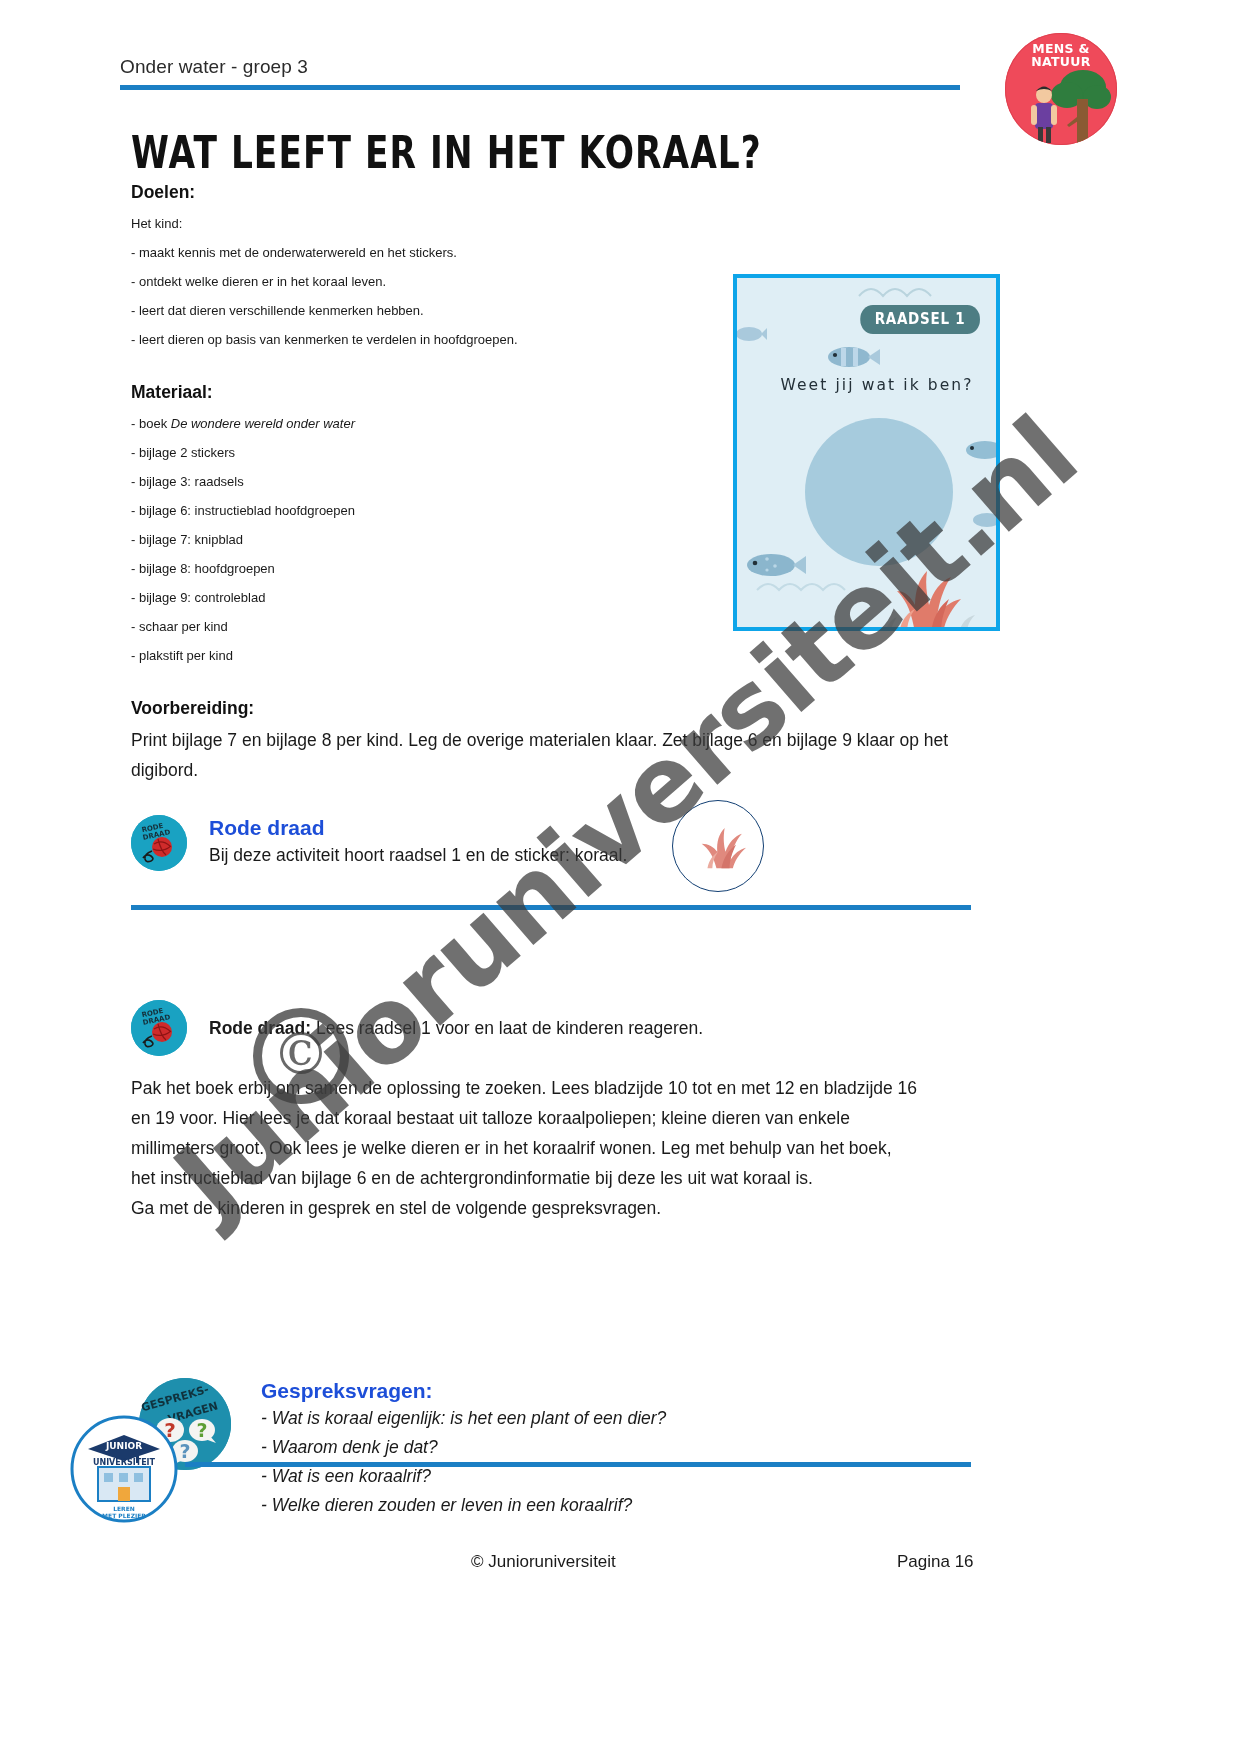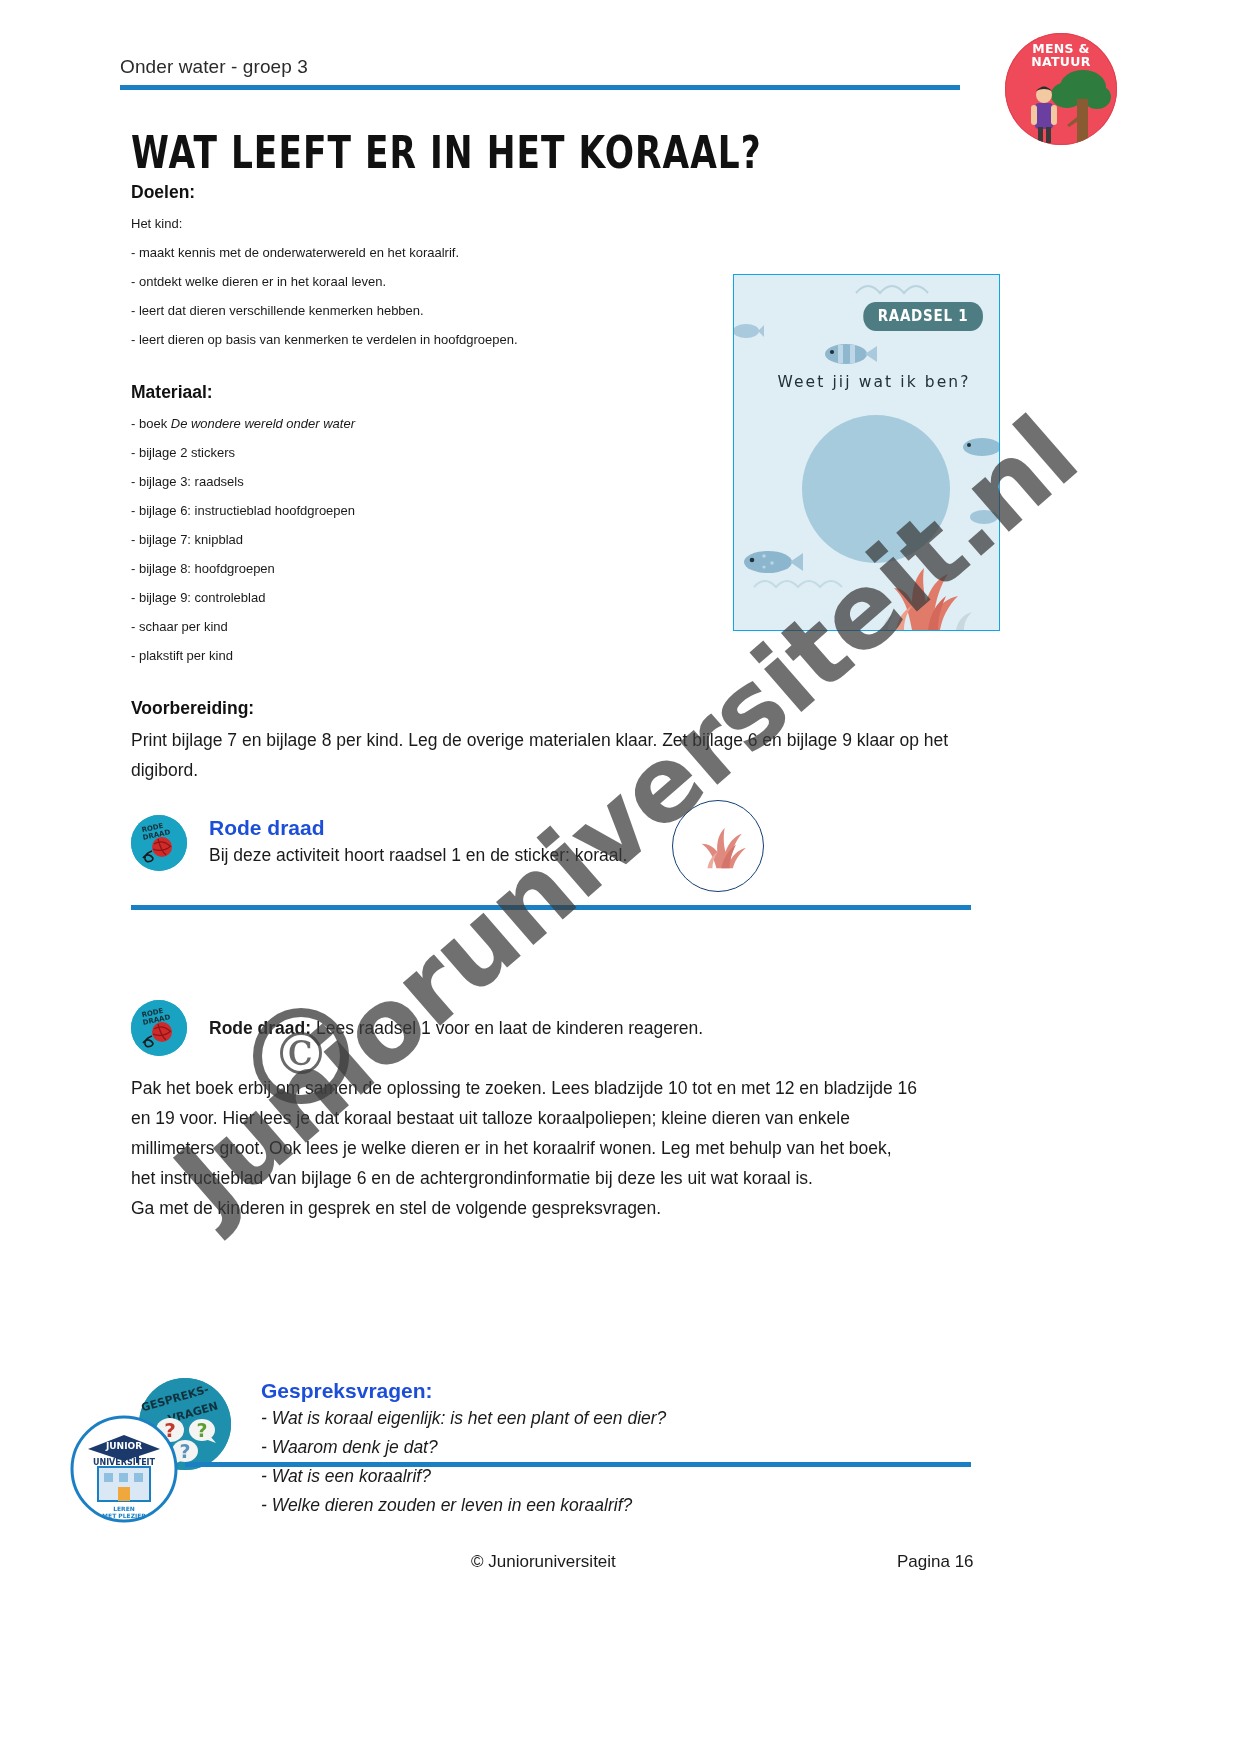--- a/index.html
+++ b/index.html
@@ -64,21 +64,21 @@
   .para { font-size: 17.5px; line-height: 30px; color: #1a1a1a; }
 
   
   .narrow { width: 560px; }
 
   
   .raadsel-card {
     position: absolute; left: 733px; top: 274px;
     width: 267px; height: 357px;
     background: #dfeef5;
-    border: 1px solid #0ea5e9;
+    border: 4px solid #0ea5e9;
     overflow: hidden;
   }
   .rc-waves { position: absolute; left: 120px; top: 4px; }
   .rc-waves2 { position: absolute; left: 18px; top: 300px; }
   .rc-badge {
     position: absolute; right: 16px; top: 27px;
     background: #4d7d83; color: #fff;
     border-radius: 14px; padding: 5px 16px 6px 16px;
     font-family: "DejaVu Sans", sans-serif;
     font-weight: 700; font-size: 15px; letter-spacing: .8px;
@@ -193,21 +193,21 @@
       <rect x="46" y="40" width="6" height="20" rx="3" fill="#f2c9a0"></rect>
     </svg>
   </div>
 
   <div class="doc-title">WAT LEEFT ER IN HET KORAAL?</div>
 
   <div class="content">
 
     <div class="h-bold">Doelen:</div>
     <div class="line">Het kind:</div>
-    <div class="line">- maakt kennis met de onderwaterwereld en het koraalrif.</div>
+    <div class="line">- maakt kennis met de onderwaterwereld en het stickers.</div>
     <div class="line">- ontdekt welke dieren er in het koraal leven.</div>
     <div class="line">- leert dat dieren verschillende kenmerken hebben.</div>
     <div class="line">- leert dieren op basis van kenmerken te verdelen in hoofdgroepen.</div>
 
     <div class="gap-md"></div>
 
     <div class="h-bold">Materiaal:</div>
     <div class="narrow">
       <div class="line"><span>- boek </span><em>De wondere wereld onder water</em></div>
       <div class="line">- bijlage 2 stickers</div>

